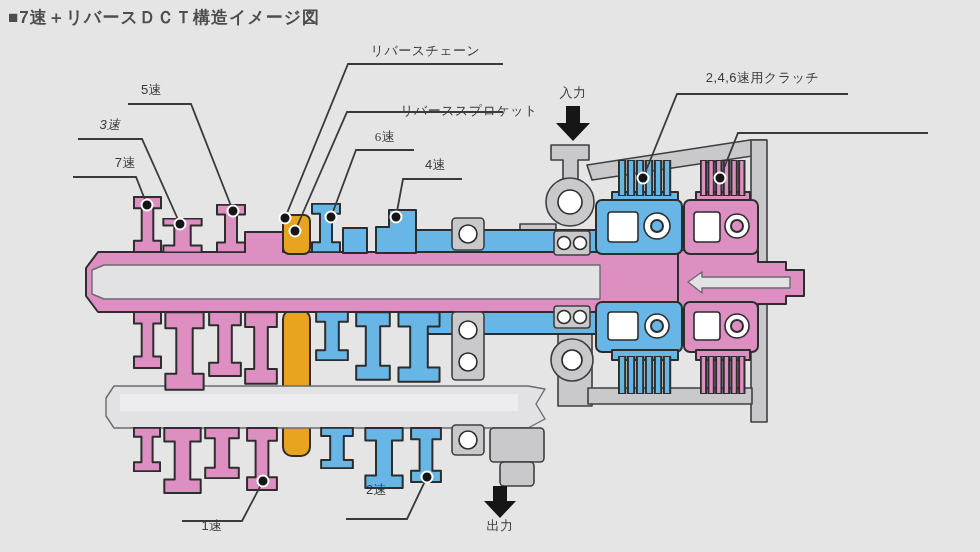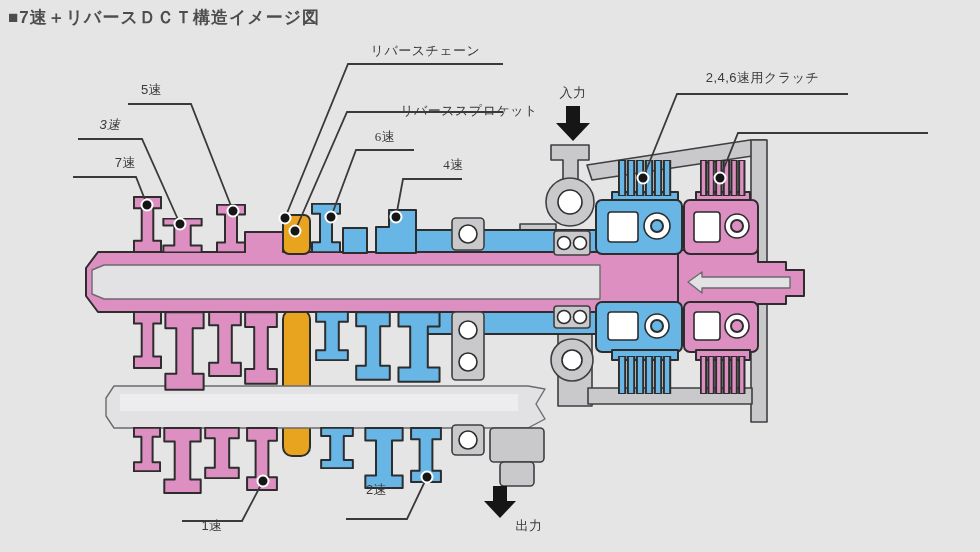--- a/index.html
+++ b/index.html
@@ -176,20 +176,20 @@
   </g>
 </svg>
 
 <div class="title">■7速＋リバースＤＣＴ構造イメージ図</div>
 <div class="lbl" style="left:348px;top:44px;width:155px;">リバースチェーン</div>
 <div class="lbl" style="left:347px;top:104px;width:156px;margin-left:44px;">リバーススプロケット</div>
 <div class="lbl" style="left:120px;top:83px;width:63px;">5速</div>
 <div class="lbl" style="left:78px;top:118px;width:64px;font-style:italic;">3速</div>
 <div class="lbl" style="left:73px;top:156px;width:63px;text-align:right;">7速</div>
 <div class="lbl" style="left:356px;top:130px;width:58px;font-family:Liberation Serif, serif;">6速</div>
-<div class="lbl" style="left:424px;top:158px;width:59px;font-family:Liberation Serif, serif;">4速</div>
+<div class="lbl" style="left:406px;top:158px;width:59px;">4速</div>
 <div class="lbl" style="left:554px;top:86px;width:38px;">入力</div>
 <div class="lbl" style="left:677px;top:71px;width:171px;">2,4,6速用クラッチ</div>
 <div class="lbl" style="left:182px;top:499px;width:60px;margin-top:20px;">1速</div>
 <div class="lbl" style="left:346px;top:483px;width:61px;">2速</div>
-<div class="lbl" style="left:480px;top:519px;width:40px;margin-left:29px;">出力</div>
+<div class="lbl" style="left:480px;top:519px;width:40px;">出力</div>
 
 </div>
 
 </body></html>

